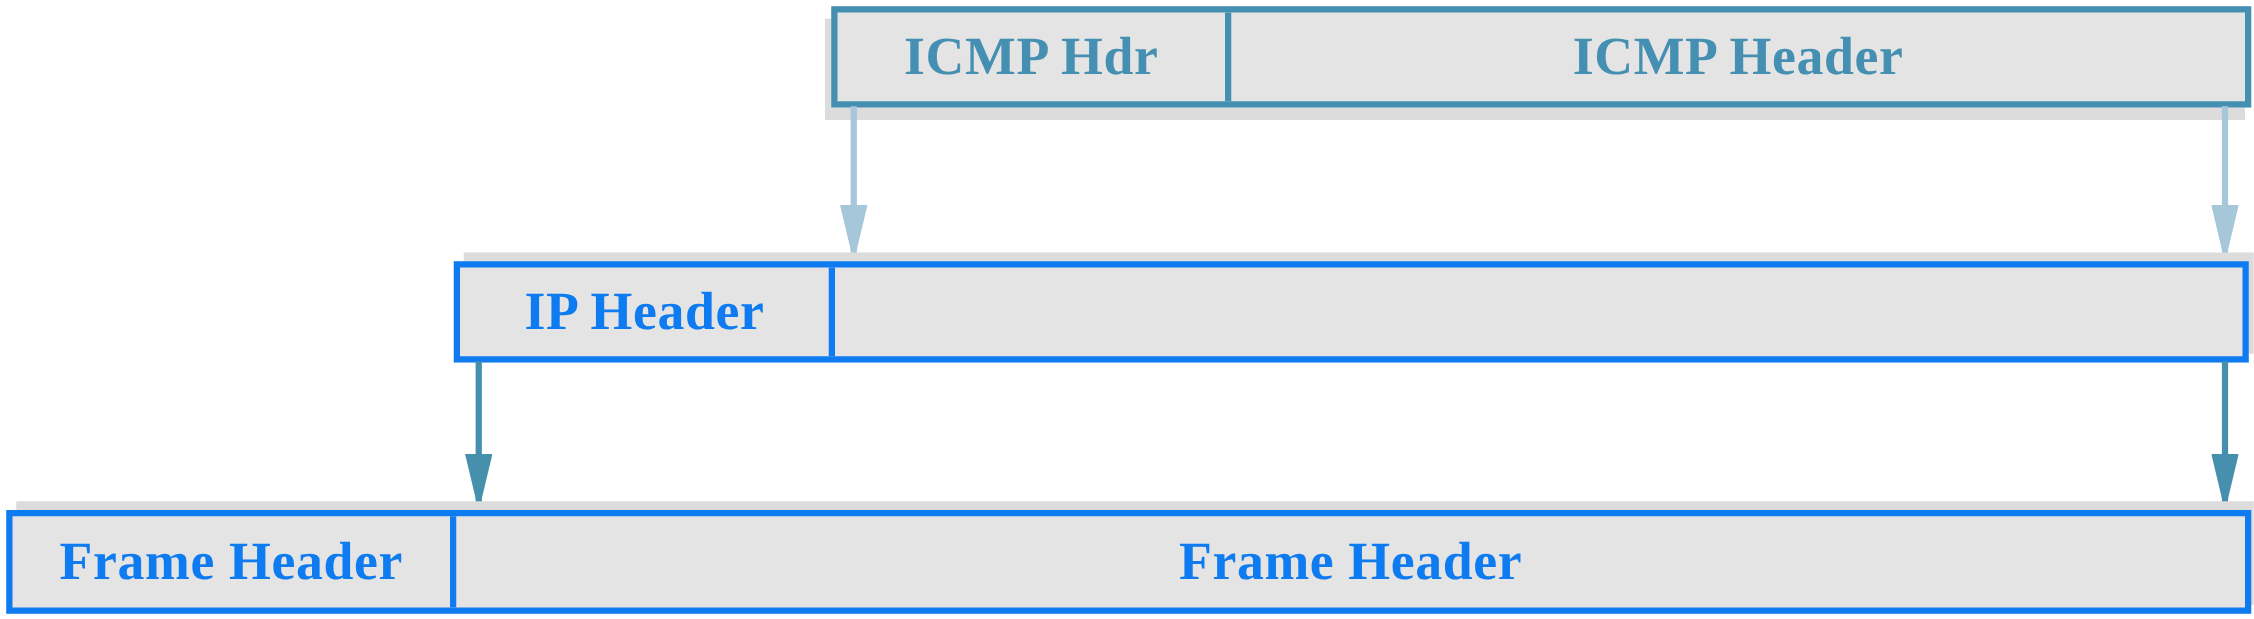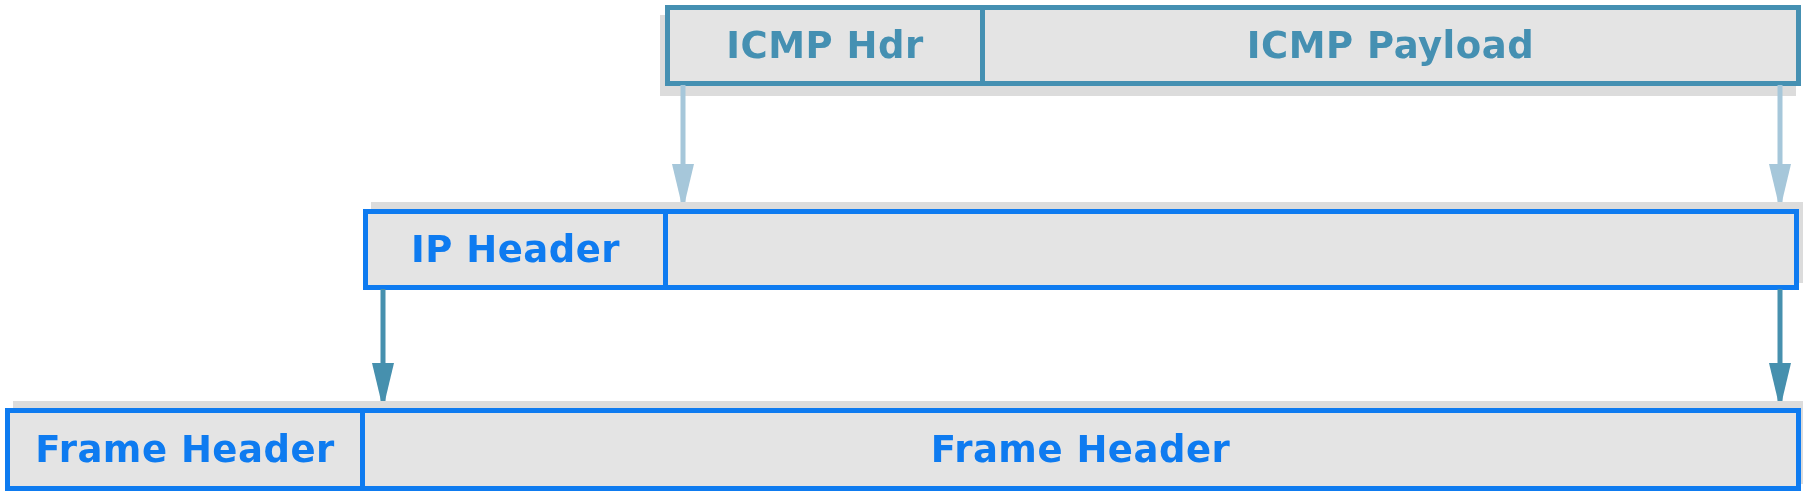--- a/index.html
+++ b/index.html
@@ -21,22 +21,23 @@
   .stage{position:absolute;left:0;top:0;width:1803px;height:495px;}
 
   .row{
     position:absolute;display:flex;box-sizing:border-box;
     background:var(--cell-fill);
     border:5px solid;
   }
   .cell{
     display:flex;align-items:center;justify-content:center;
     box-sizing:border-box;height:100%;
-    font-weight:bold;font-size:37px;letter-spacing:0.5px;
+    font-weight:bold;font-size:43px;letter-spacing:0.5px;
     white-space:nowrap;
+    font-family:Liberation Serif, serif;
   }
   .cell.header{border-right:5px solid;}
   .cell.payload{flex:1;}
 
   
   #row-icmp{
     left:665px;top:5px;width:1136px;height:81px;
     border-color:var(--teal-border);
     box-shadow:-5px 10px 0 var(--shadow);
   }
@@ -82,21 +83,21 @@
 </head>
 <body>
 
 <div class="stage">
 
   <div class="row" id="row-icmp">
     <div class="cell header">
       <span>ICMP Hdr</span>
     </div>
     <div class="cell payload">
-      <span>ICMP Payload</span>
+      <span>ICMP Header</span>
     </div>
   </div>
 
   <div class="arrow light" id="arrow-icmp-left">
     <div class="shaft"></div>
     <div class="head"></div>
   </div>
   <div class="arrow light" id="arrow-icmp-right">
     <div class="shaft"></div>
     <div class="head"></div>

